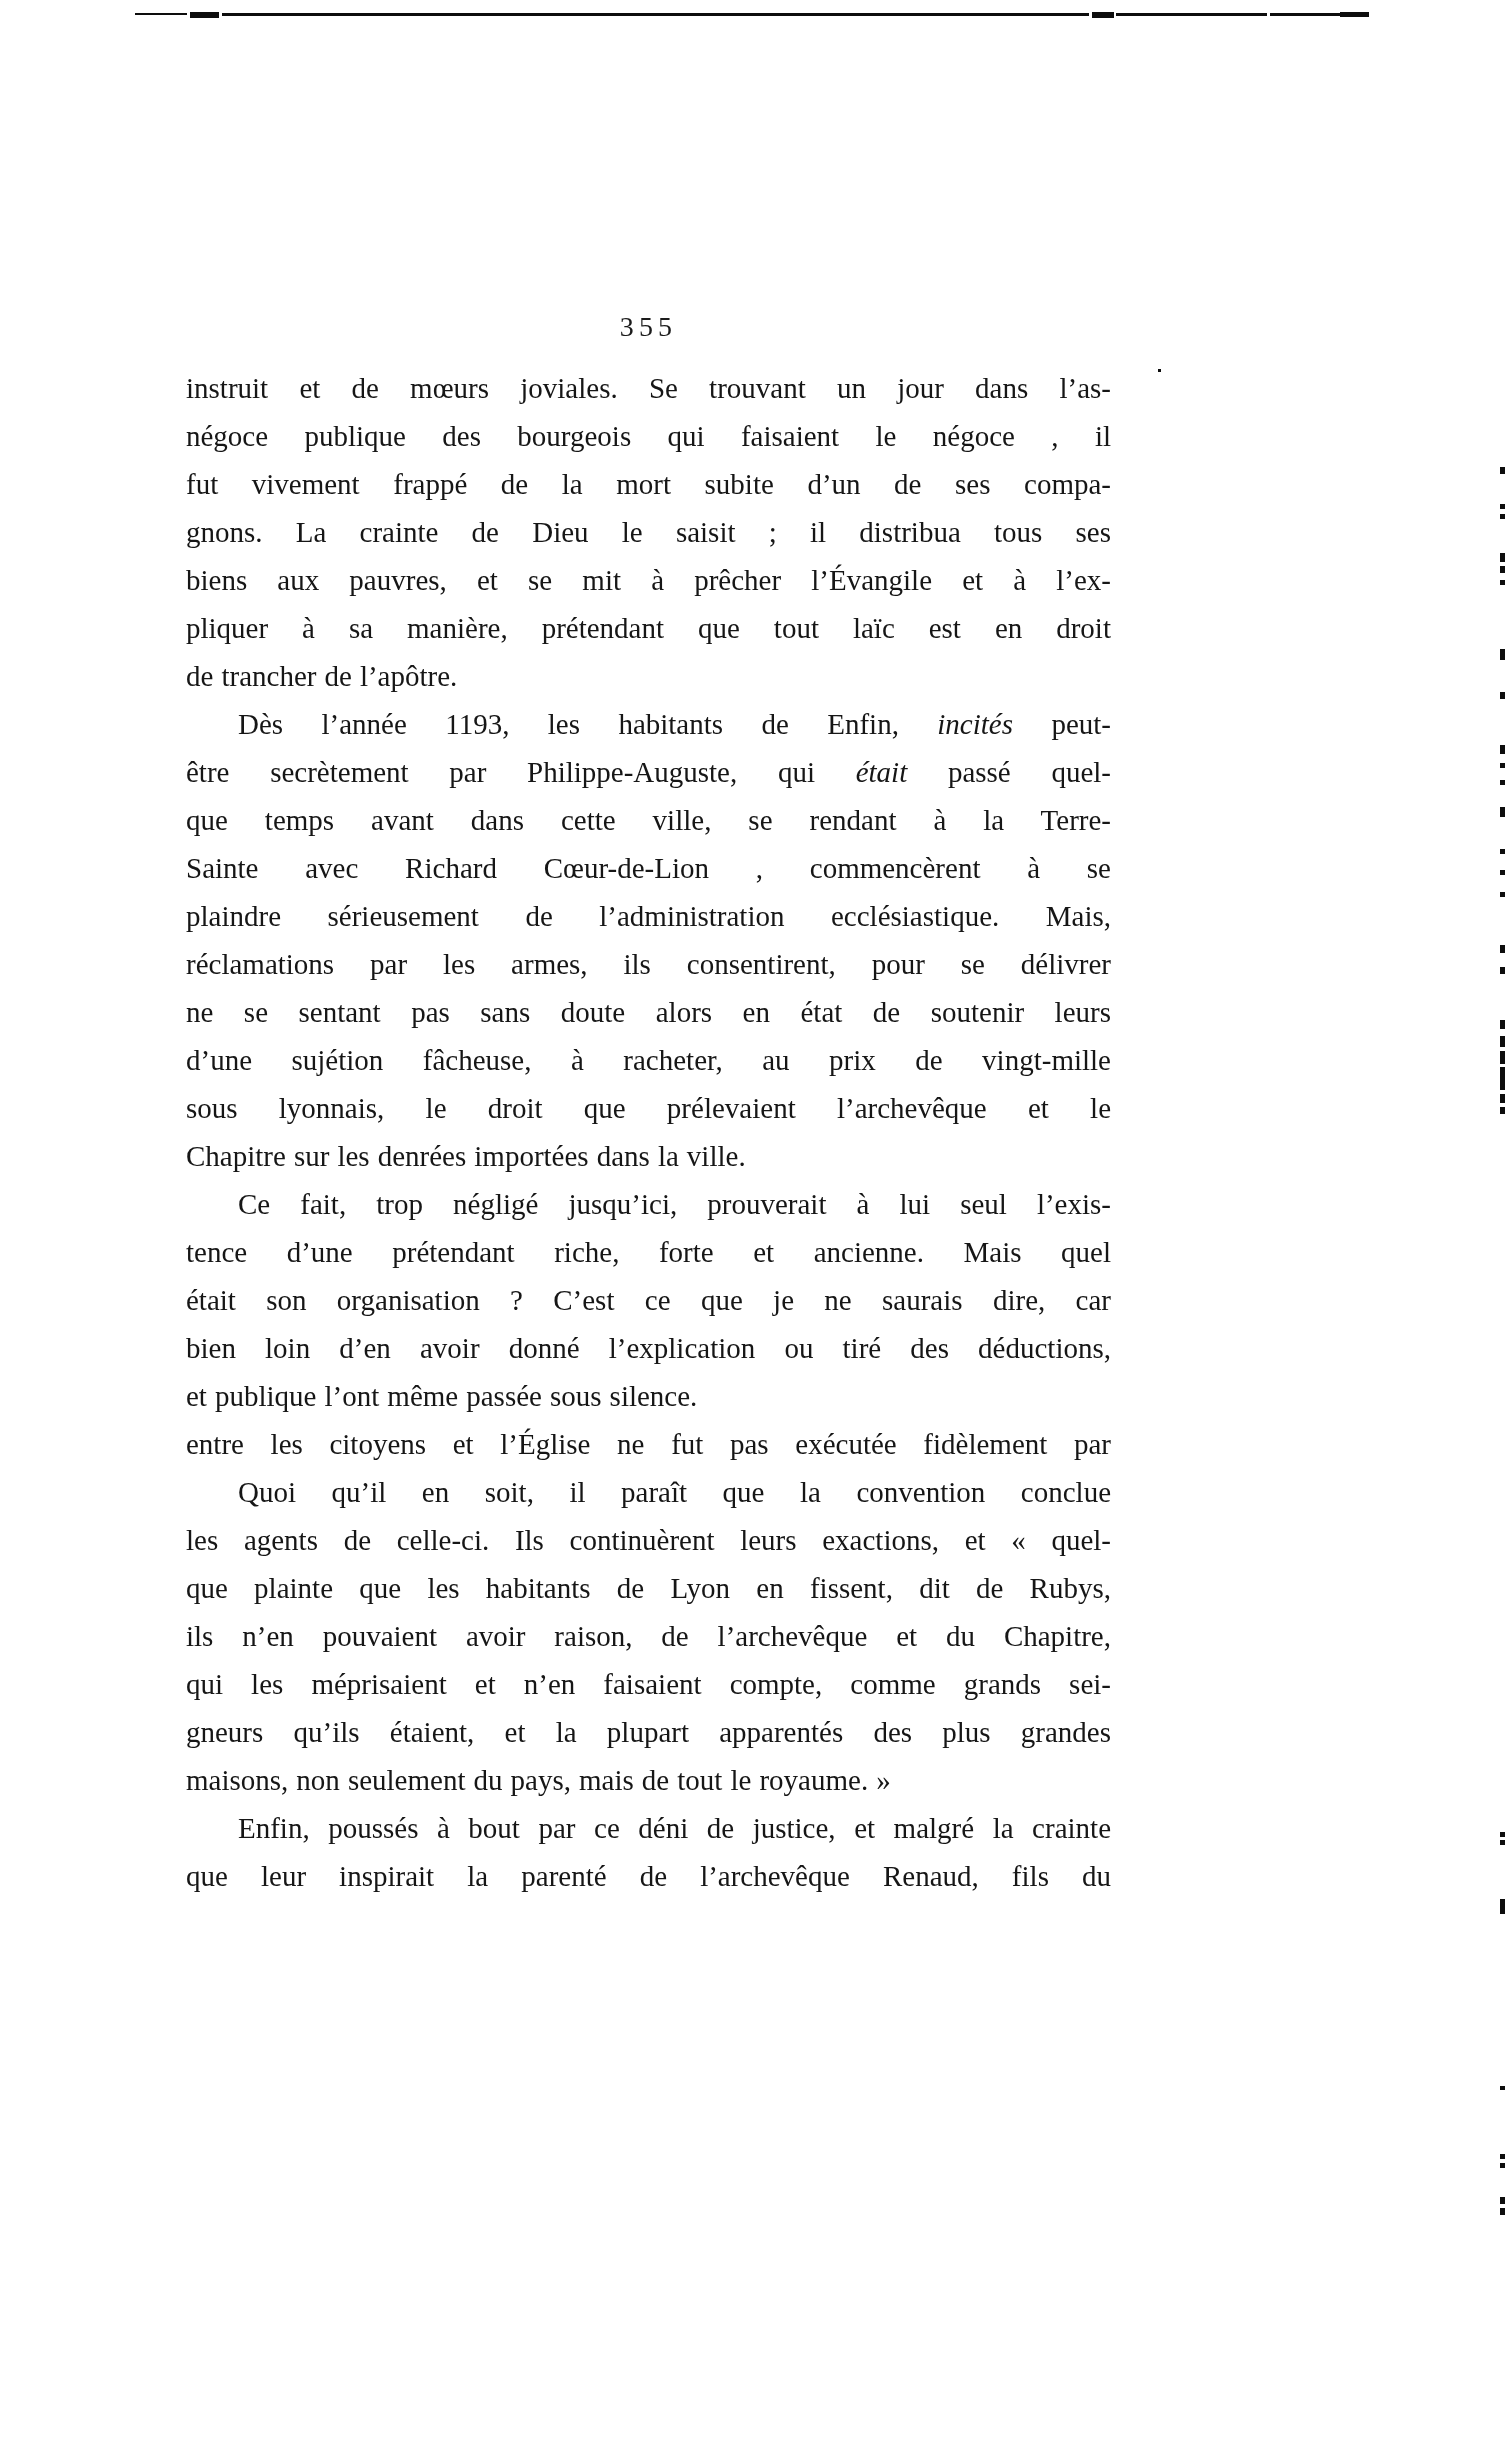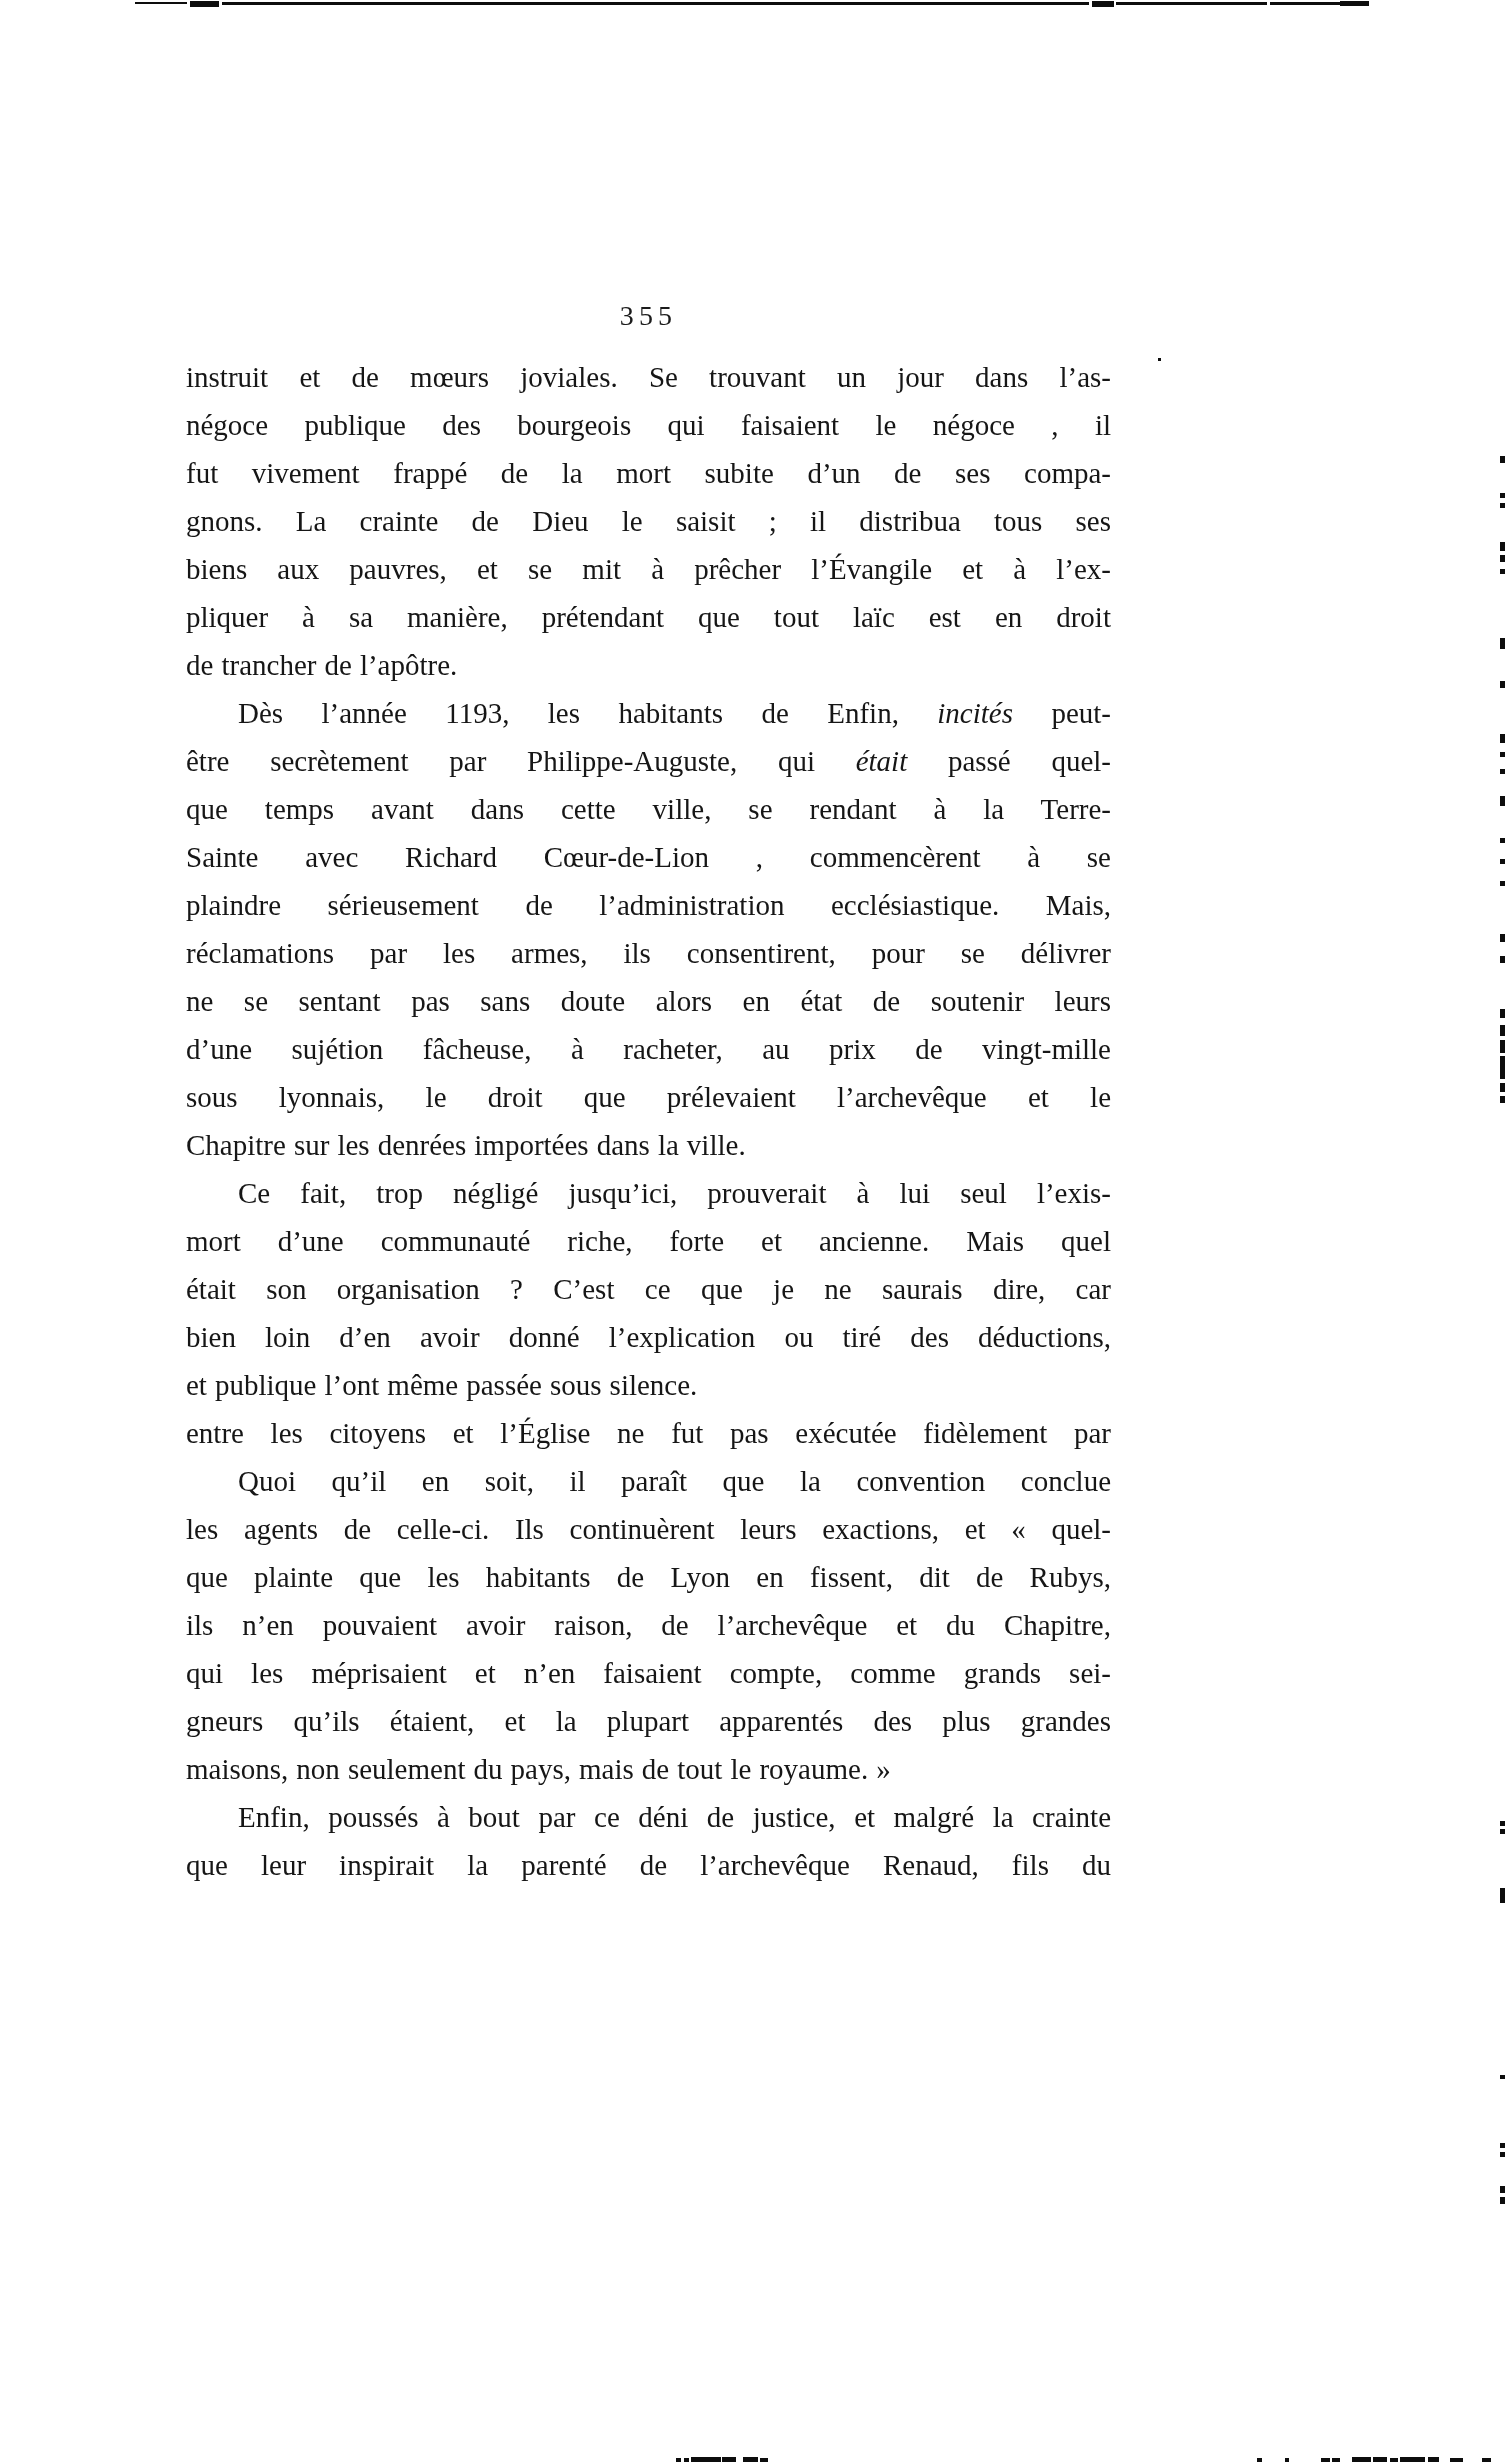--- a/index.html
+++ b/index.html
@@ -1,21 +1,21 @@
 <!DOCTYPE html>
 <html style="font-size:13.5px"><head>
 <meta charset="utf-8">
 <style>
   html,body{margin:0;padding:0;}
   body{
     width:1506px;height:2462px;position:relative;
     background:#ffffff;overflow:hidden;
     font-family:"Liberation Serif","DejaVu Serif",serif;
   }
-  .page{position:absolute;inset:0;}
+  .page{position:absolute;inset:0;margin-top:11px;}
   .page-number{
     position:absolute;left:186px;top:300px;width:925px;
     text-align:center;font-size:28px;letter-spacing:5.1px;color:#1b1b1b;
   }
   .text-block{
     position:absolute;left:186px;top:353px;width:925px;color:#161616;
   }
   .line{
     font-size:29px;line-height:48px;height:48px;
     text-align:justify;text-align-last:left;color:#161616;
@@ -43,21 +43,21 @@
       <div class="line just"><span>être secrètement par Philippe-Auguste, qui </span><span class="it">était</span><span> passé quel-</span></div>
       <div class="line just"><span>que temps avant dans cette ville, se rendant à la Terre-</span></div>
       <div class="line just"><span>Sainte avec Richard Cœur-de-Lion , commencèrent à se</span></div>
       <div class="line just"><span>plaindre sérieusement de l’administration ecclésiastique. Mais,</span></div>
       <div class="line just"><span>réclamations par les armes, ils consentirent, pour se délivrer</span></div>
       <div class="line just"><span>ne se sentant pas sans doute alors en état de soutenir leurs</span></div>
       <div class="line just"><span>d’une sujétion fâcheuse, à racheter, au prix de vingt-mille</span></div>
       <div class="line just"><span>sous lyonnais, le droit que prélevaient l’archevêque et le</span></div>
       <div class="line"><span>Chapitre sur les denrées importées dans la ville.</span></div>
       <div class="line indent just"><span>Ce fait, trop négligé jusqu’ici, prouverait à lui seul l’exis-</span></div>
-      <div class="line just"><span>mort d’une communauté riche, forte et ancienne. Mais quel</span></div>
+      <div class="line just"><span>tence d’une prétendant riche, forte et ancienne. Mais quel</span></div>
       <div class="line just"><span>était son organisation ? C’est ce que je ne saurais dire, car</span></div>
       <div class="line just"><span>bien loin d’en avoir donné l’explication ou tiré des déductions,</span></div>
       <div class="line"><span>et publique l’ont même passée sous silence.</span></div>
       <div class="line just"><span>entre les citoyens et l’Église ne fut pas exécutée fidèlement par</span></div>
       <div class="line indent just"><span>Quoi qu’il en soit, il paraît que la convention conclue</span></div>
       <div class="line just"><span>les agents de celle-ci. Ils continuèrent leurs exactions, et « quel-</span></div>
       <div class="line just"><span>que plainte que les habitants de Lyon en fissent, dit de Rubys,</span></div>
       <div class="line just"><span>ils n’en pouvaient avoir raison, de l’archevêque et du Chapitre,</span></div>
       <div class="line just"><span>qui les méprisaient et n’en faisaient compte, comme grands sei-</span></div>
       <div class="line just"><span>gneurs qu’ils étaient, et la plupart apparentés des plus grandes</span></div>

